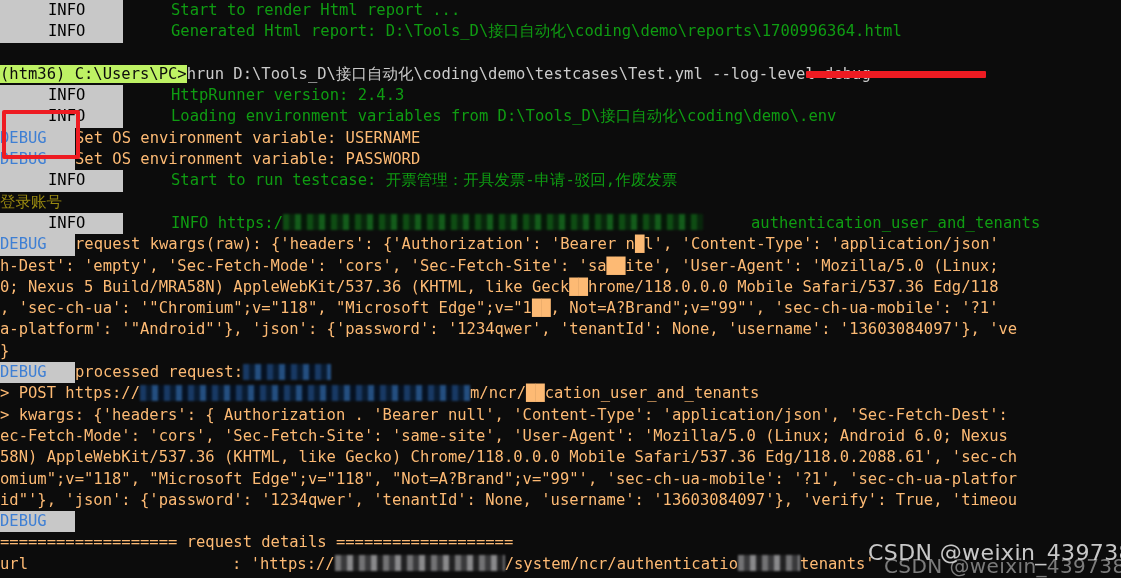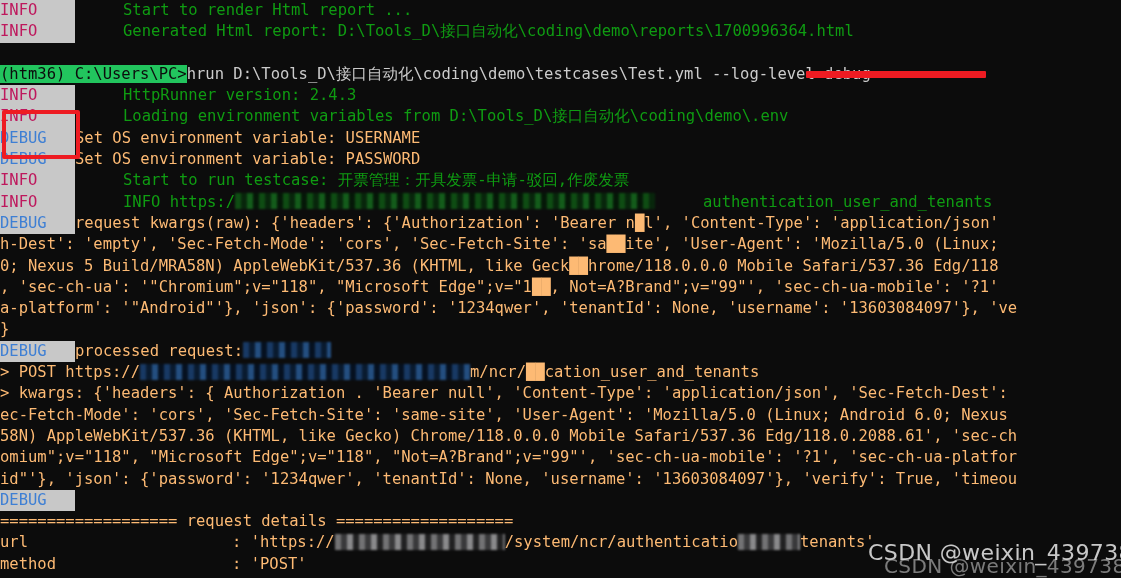--- a/index.html
+++ b/index.html
@@ -34,27 +34,27 @@
   }
   
   .lvl {
     display: inline-block;
     width: 75px;
     background: #c8c8c8;
     position: relative;
     z-index: 2;
   }
   .lvl.nohl { background: transparent; }
-  .lvl-info   { color: #be185d; }
+  .lvl-info   { color: #000000; padding-left: 48px; }
   .lvl-debug  { color: #3e7fd4; }
   .lvl-yellow { color: #9a8a10; background:#0c0c0c; }
   .msg-info  { color: #0f9c12; margin-left: 48px; }
   .msg-debug { color: #fdba74; }
   .msg-prompt{ color: #cccccc; }
-  .seltext { background: #22c55e; color: #0c0c0c; }
+  .seltext { background: #bef264; color: #0c0c0c; }
 
   
   .redact {
     display: inline-block;
     vertical-align: middle;
     height: 16px;
     background:
       repeating-linear-gradient(90deg,
         rgba(15,80,20,.95) 0 6px,
         rgba(8,40,12,.95) 6px 12px,
@@ -144,20 +144,21 @@
     <div class="line"><span class="lvl lvl-info">INFO</span><span class="msg-info">HttpRunner version: 2.4.3</span></div>
 
     <div class="line"><span class="lvl lvl-info">INFO</span><span class="msg-info">Loading environment variables from D:\Tools_D\接口自动化\coding\demo\.env</span></div>
 
     <div class="line"><span class="lvl lvl-debug">DEBUG</span><span class="msg-debug">Set OS environment variable: USERNAME</span></div>
 
     <div class="line"><span class="lvl lvl-debug">DEBUG</span><span class="msg-debug">Set OS environment variable: PASSWORD</span></div>
 
     <div class="line"><span class="lvl lvl-info">INFO</span><span class="msg-info">Start to run testcase: 开票管理：开具发票-申请-驳回,作废发票</span></div>
 
+    <div class="line"><span class="lvl lvl-yellow nohl">登录账号</span></div>
 
     <div class="line"><span class="lvl lvl-info">INFO</span><span class="msg-info">INFO https:/</span><span class="redact" style="width:420px"></span><span class="msg-info">authentication_user_and_tenants</span></div>
 
     <div class="line"><span class="lvl lvl-debug">DEBUG</span><span class="msg-debug">request kwargs(raw): {'headers': {'Authorization': 'Bearer n█l', 'Content-Type': 'application/json'</span></div>
 
     <div class="line"><span class="msg-debug">h-Dest': 'empty', 'Sec-Fetch-Mode': 'cors', 'Sec-Fetch-Site': 'sa██ite', 'User-Agent': 'Mozilla/5.0 (Linux;</span></div>
 
     <div class="line"><span class="msg-debug">0; Nexus 5 Build/MRA58N) AppleWebKit/537.36 (KHTML, like Geck██hrome/118.0.0.0 Mobile Safari/537.36 Edg/118</span></div>
 
     <div class="line"><span class="msg-debug">, 'sec-ch-ua': '"Chromium";v="118", "Microsoft Edge";v="1██, Not=A?Brand";v="99"', 'sec-ch-ua-mobile': '?1'</span></div>

